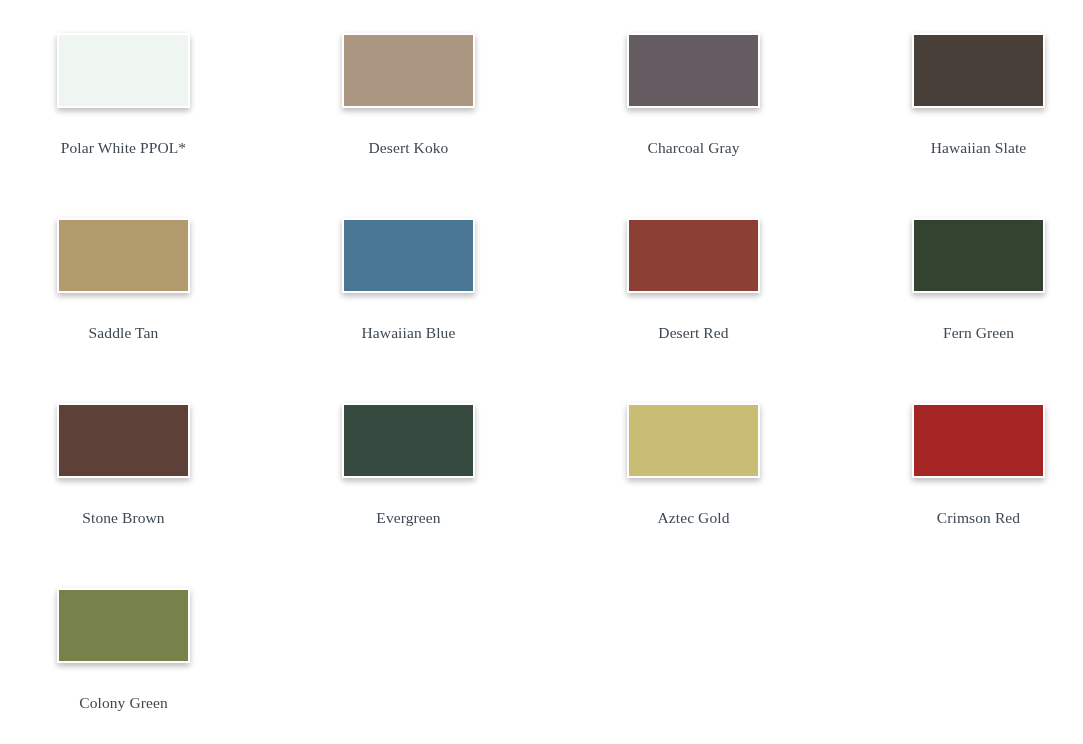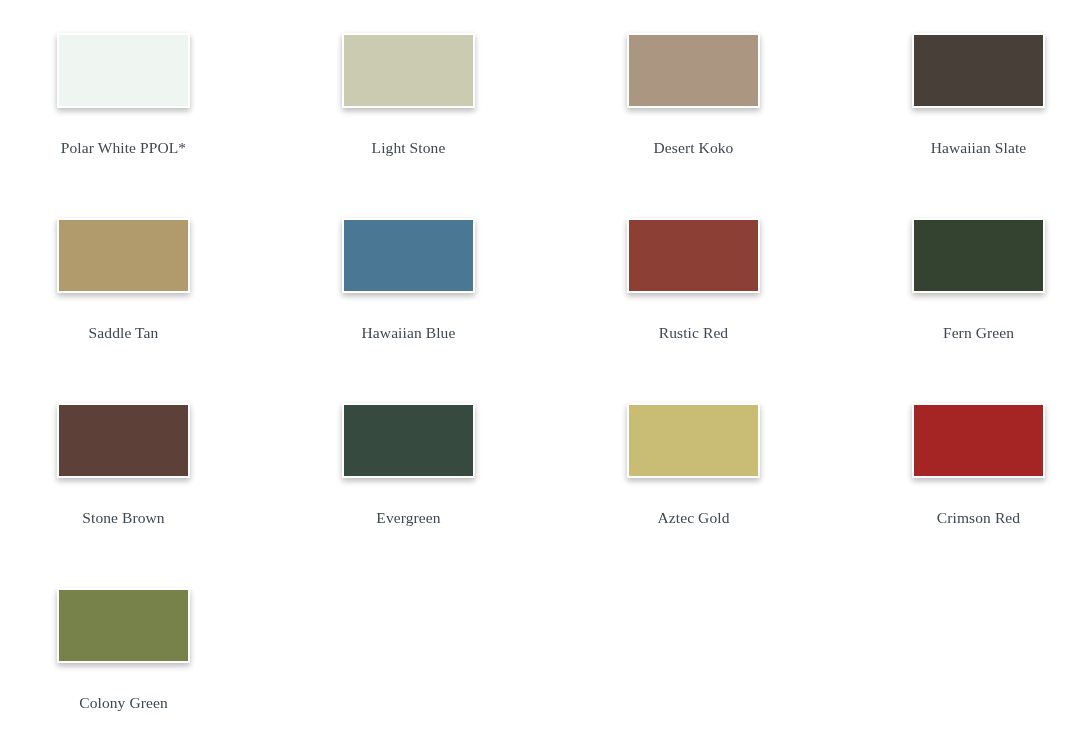--- a/index.html
+++ b/index.html
@@ -65,28 +65,28 @@
 
 <div class="swatch-grid">
     <div class="swatch-cell">
       <div class="swatch-chip-wrap">
         <div class="swatch-chip" style="background: rgb(239, 246, 241);"></div>
         <div class="swatch-label">Polar White PPOL*</div>
       </div>
     </div>
     <div class="swatch-cell">
       <div class="swatch-chip-wrap">
-        <div class="swatch-chip" style="background: rgb(203, 203, 178);"></div>
-        <div class="swatch-label">Light Stone</div>
+        <div class="swatch-chip" style="background: rgb(171, 151, 129);"></div>
+        <div class="swatch-label">Desert Koko</div>
       </div>
     </div>
     <div class="swatch-cell">
       <div class="swatch-chip-wrap">
-        <div class="swatch-chip" style="background: rgb(171, 151, 129);"></div>
-        <div class="swatch-label">Desert Koko</div>
+        <div class="swatch-chip" style="background: rgb(100, 92, 96);"></div>
+        <div class="swatch-label">Charcoal Gray</div>
       </div>
     </div>
     <div class="swatch-cell">
       <div class="swatch-chip-wrap">
         <div class="swatch-chip" style="background: rgb(72, 63, 57);"></div>
         <div class="swatch-label">Hawaiian Slate</div>
       </div>
     </div>
     <div class="swatch-cell">
       <div class="swatch-chip-wrap">
@@ -96,21 +96,21 @@
     </div>
     <div class="swatch-cell">
       <div class="swatch-chip-wrap">
         <div class="swatch-chip" style="background: rgb(74, 120, 148);"></div>
         <div class="swatch-label">Hawaiian Blue</div>
       </div>
     </div>
     <div class="swatch-cell">
       <div class="swatch-chip-wrap">
         <div class="swatch-chip" style="background: rgb(140, 63, 53);"></div>
-        <div class="swatch-label">Rustic Red</div>
+        <div class="swatch-label">Desert Red</div>
       </div>
     </div>
     <div class="swatch-cell">
       <div class="swatch-chip-wrap">
         <div class="swatch-chip" style="background: rgb(51, 67, 47);"></div>
         <div class="swatch-label">Fern Green</div>
       </div>
     </div>
     <div class="swatch-cell">
       <div class="swatch-chip-wrap">

